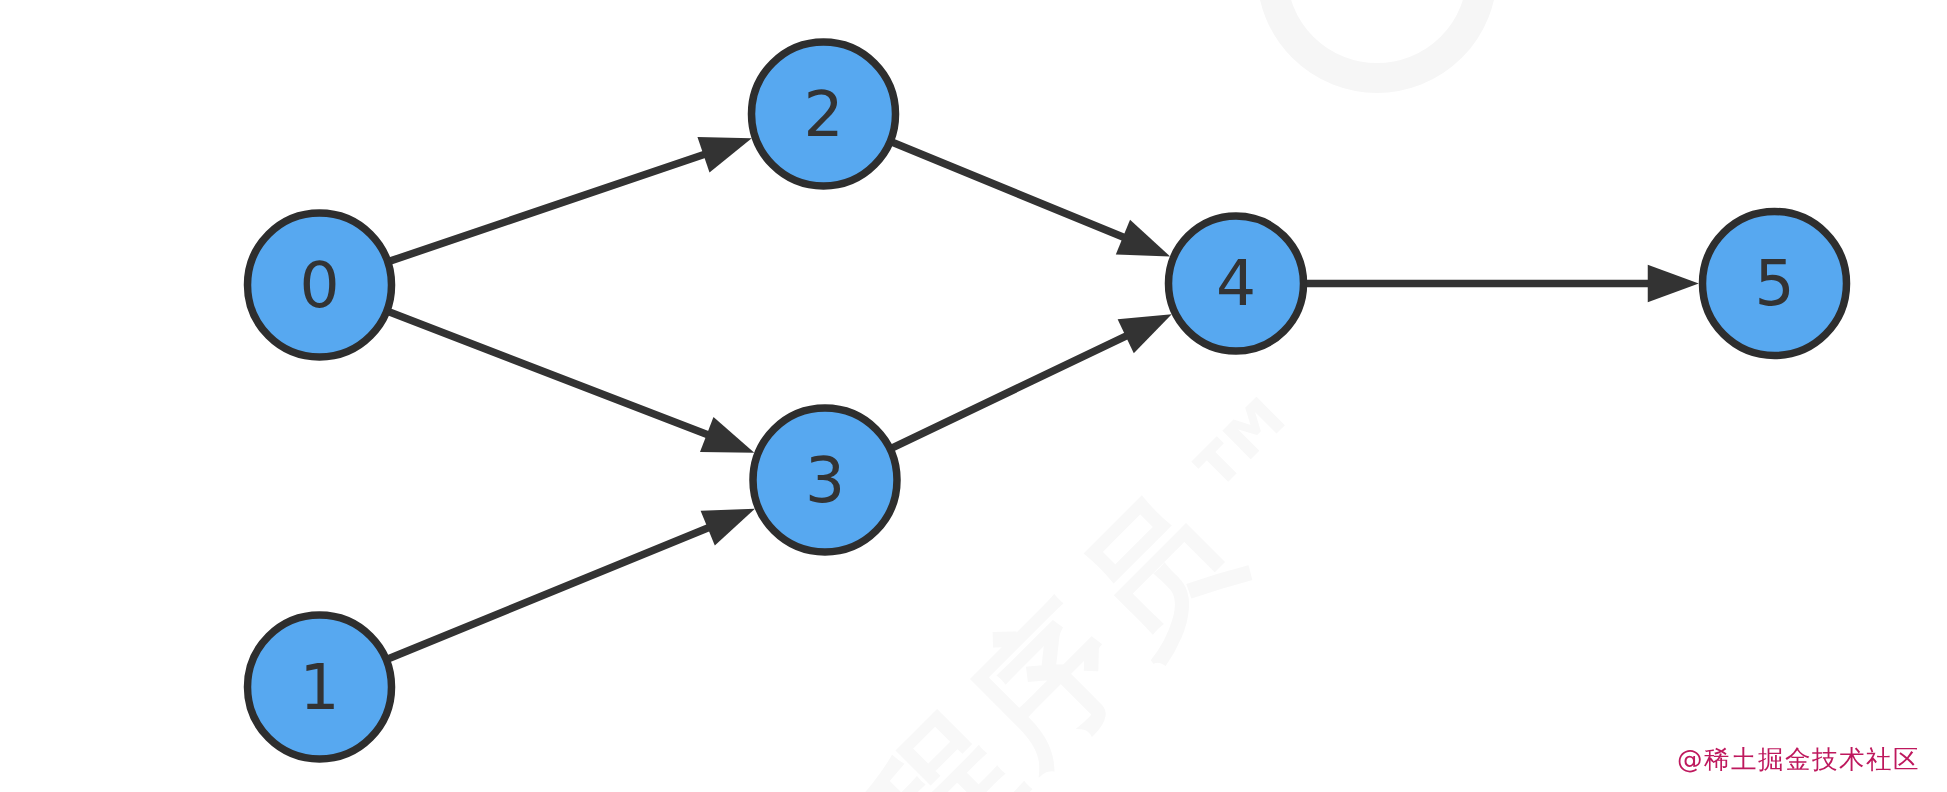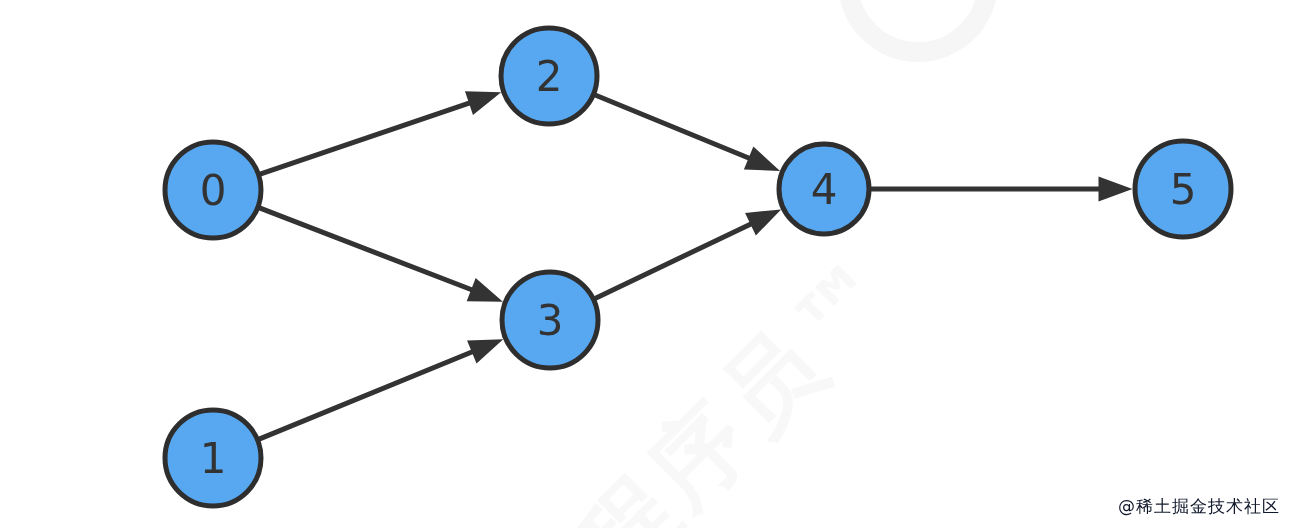--- a/index.html
+++ b/index.html
@@ -19,21 +19,21 @@
     position: absolute;
     left: 0;
     top: 0;
     display: block;
   }
   .credit {
     position: absolute;
     right: 18px;
     bottom: 10px;
     font-size: 17px;
-    color: #0f172a;
+    color: #be185d;
     letter-spacing: 1px;
     font-family: "DejaVu Sans", sans-serif;
     user-select: none;
     margin-left: 23px;
   }
   .faint-wm-text {
     font-family: "DejaVu Sans", sans-serif;
     font-weight: bold;
     fill: #f8f8f8;
     user-select: none;

